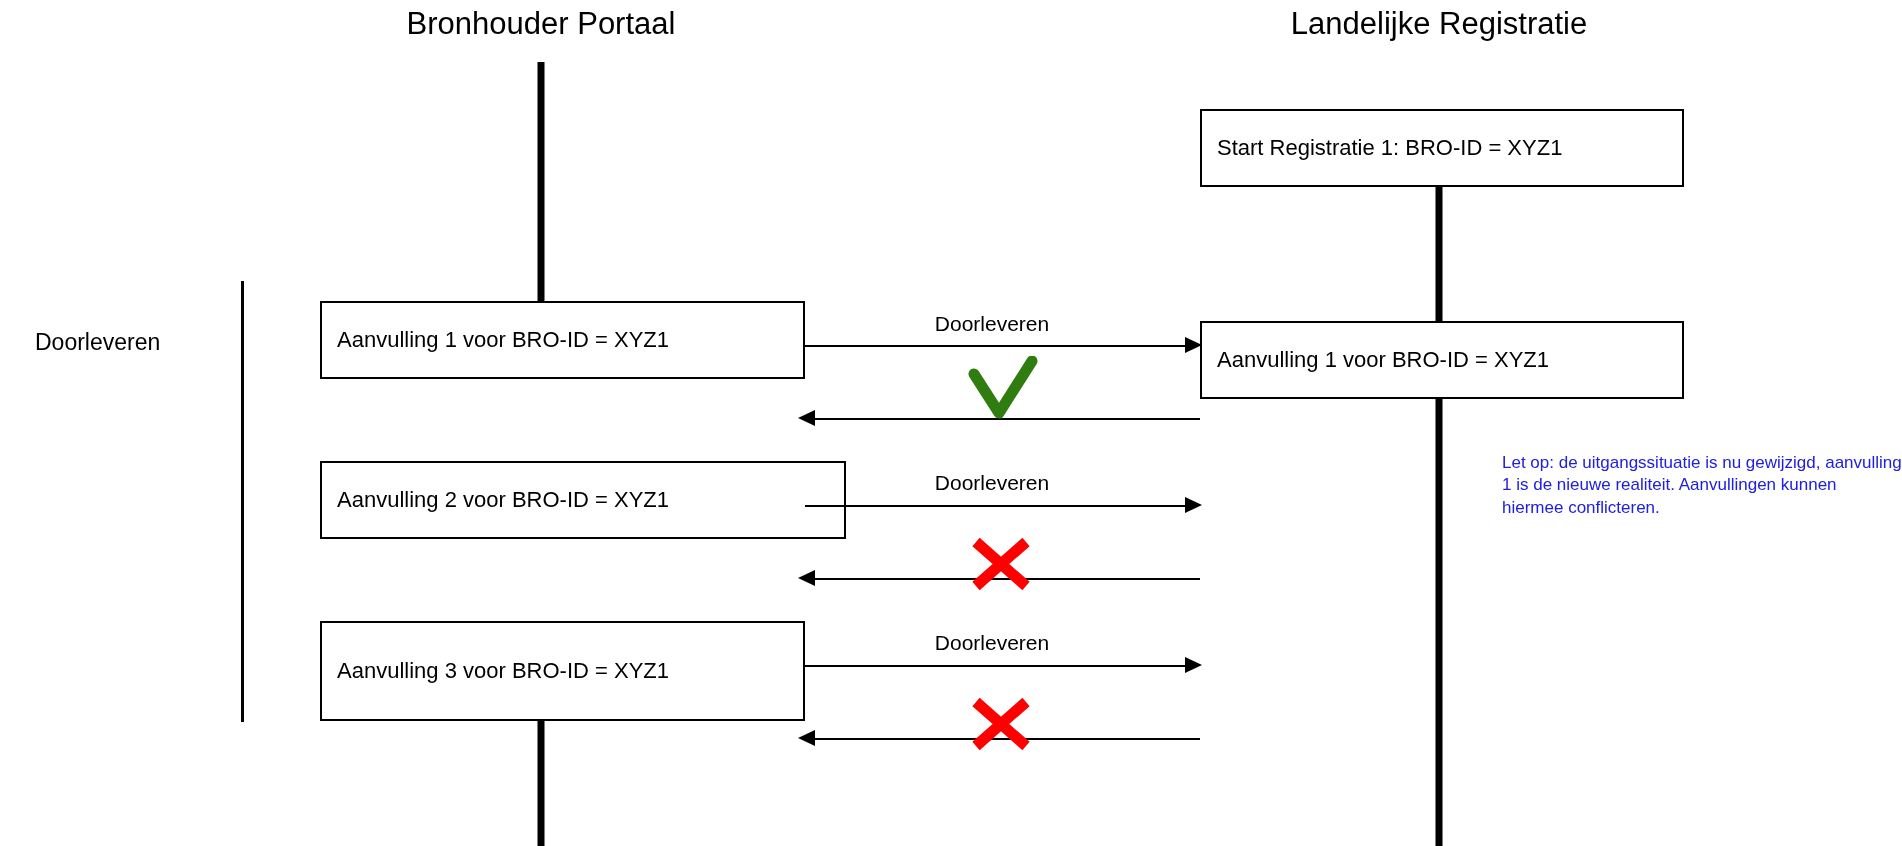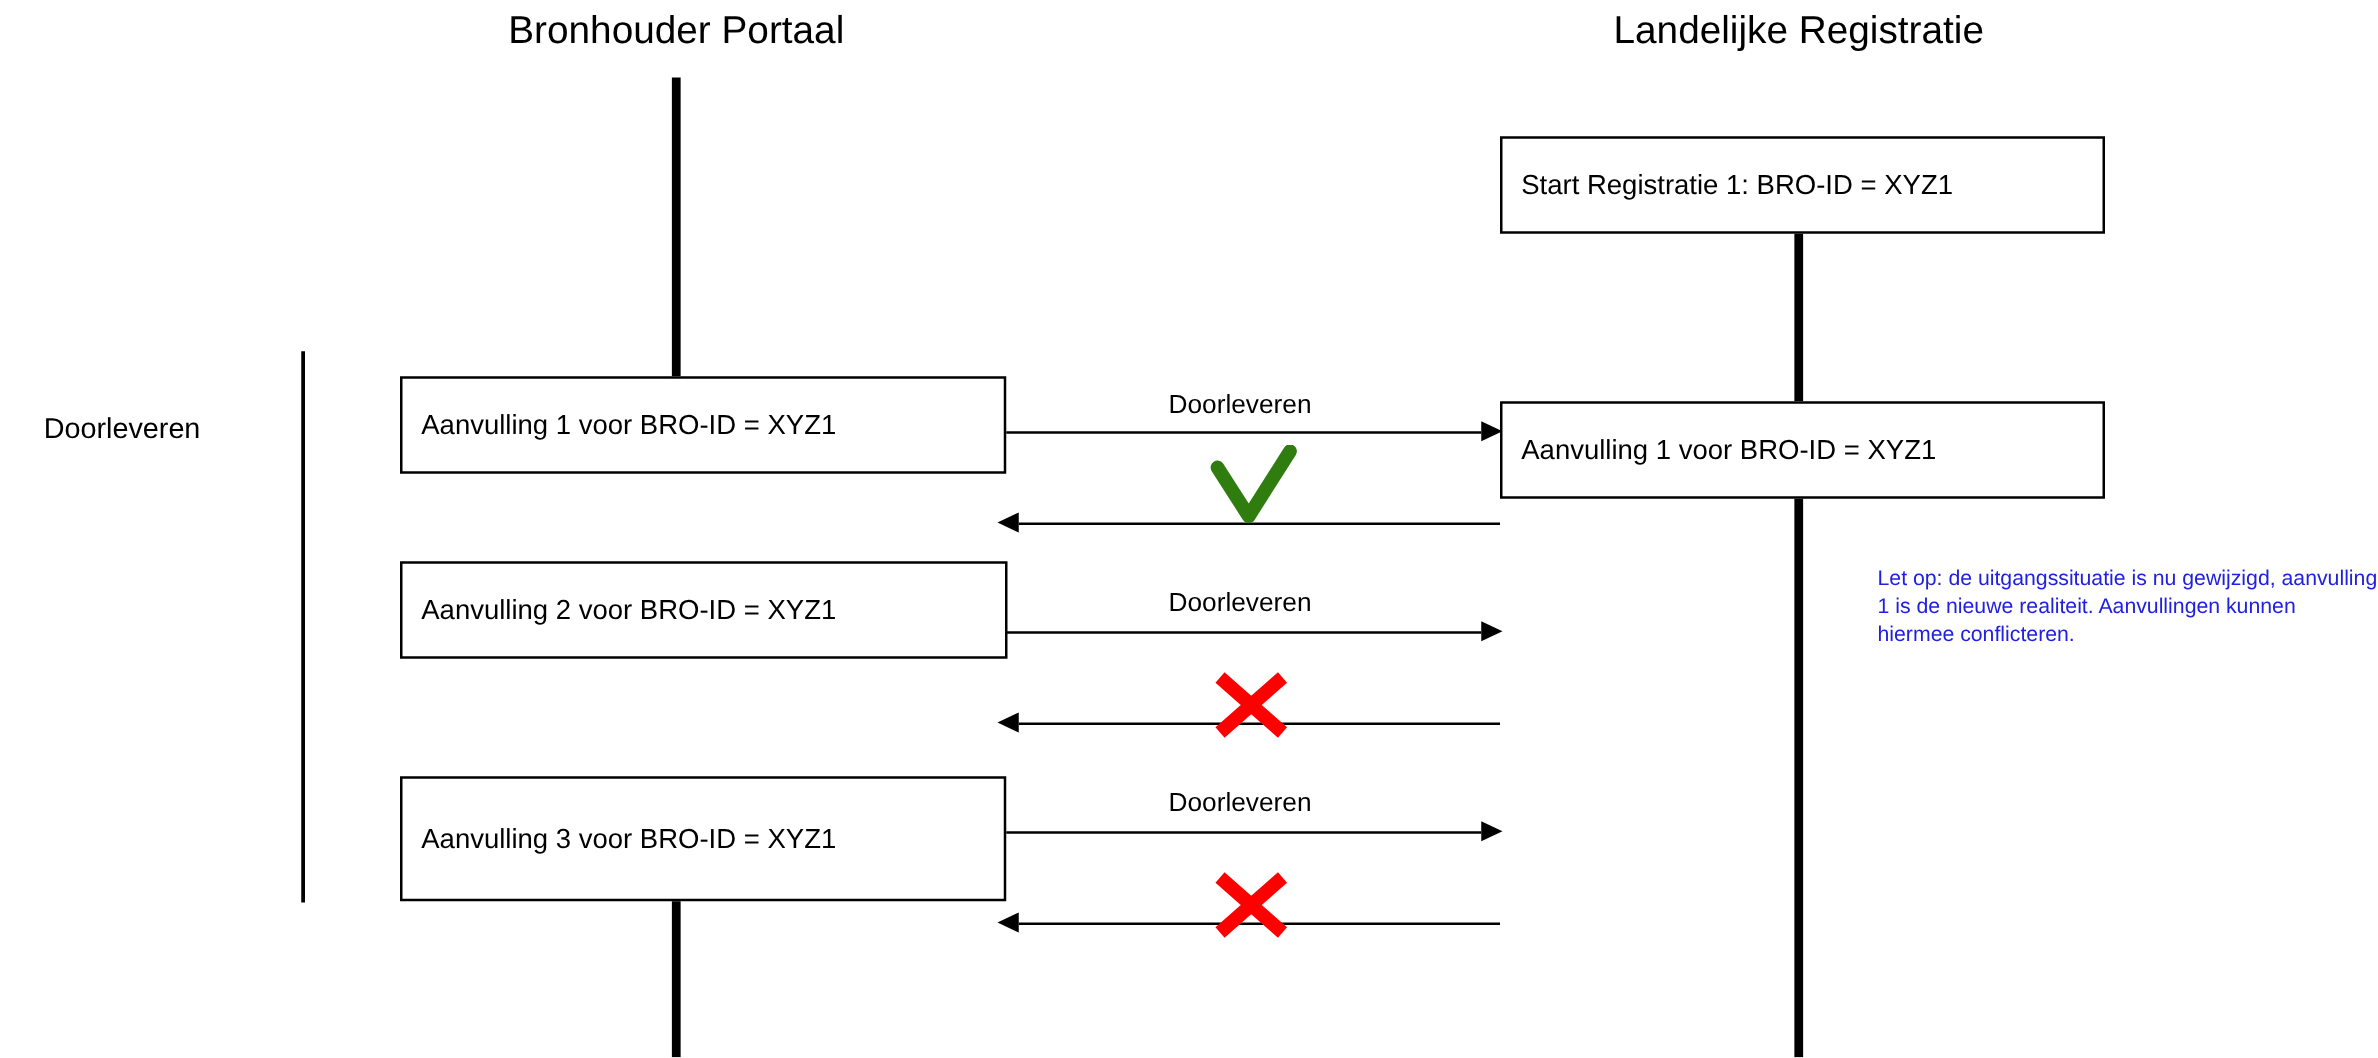--- a/index.html
+++ b/index.html
@@ -124,21 +124,21 @@
 
   <div class="section-bracket" style="left:241px; top:281px; height:441px;"></div>
   <div class="section-label" style="left:35px; top:331px;">Doorleveren</div>
 
   <div class="msg-box" style="left:1200px; top:80px; width:484px; height:78px;margin-top:29px;">Start Registratie 1: BRO-ID = XYZ1</div>
 
   <div class="msg-box" style="left:320px; top:301px; width:485px; height:78px;">Aanvulling 1 voor BRO-ID = XYZ1</div>
 
   <div class="msg-box" style="left:1200px; top:321px; width:484px; height:78px;">Aanvulling 1 voor BRO-ID = XYZ1</div>
 
-  <div class="msg-box" style="left:320px; top:449px; width:486px; height:78px;">Aanvulling 2 voor BRO-ID = XYZ1</div>
+  <div class="msg-box" style="left:320px; top:461px; width:526px; height:78px;">Aanvulling 2 voor BRO-ID = XYZ1</div>
 
   <div class="msg-box" style="left:320px; top:621px; width:485px; height:100px;">Aanvulling 3 voor BRO-ID = XYZ1</div>
 
   <div class="arrow-label" style="left:992px; top:313px;">Doorleveren</div>
   <div class="arrow-line" style="left:805px; top:345px; width:380px;"></div>
   <div class="arrow-head right" style="left:1185px; top:337px;"></div>
 
   <div class="arrow-line" style="left:815px; top:418px; width:385px;"></div>
   <div class="arrow-head left" style="left:798px; top:410px;"></div>
   <div class="mark" style="left:968px; top:356px;">

